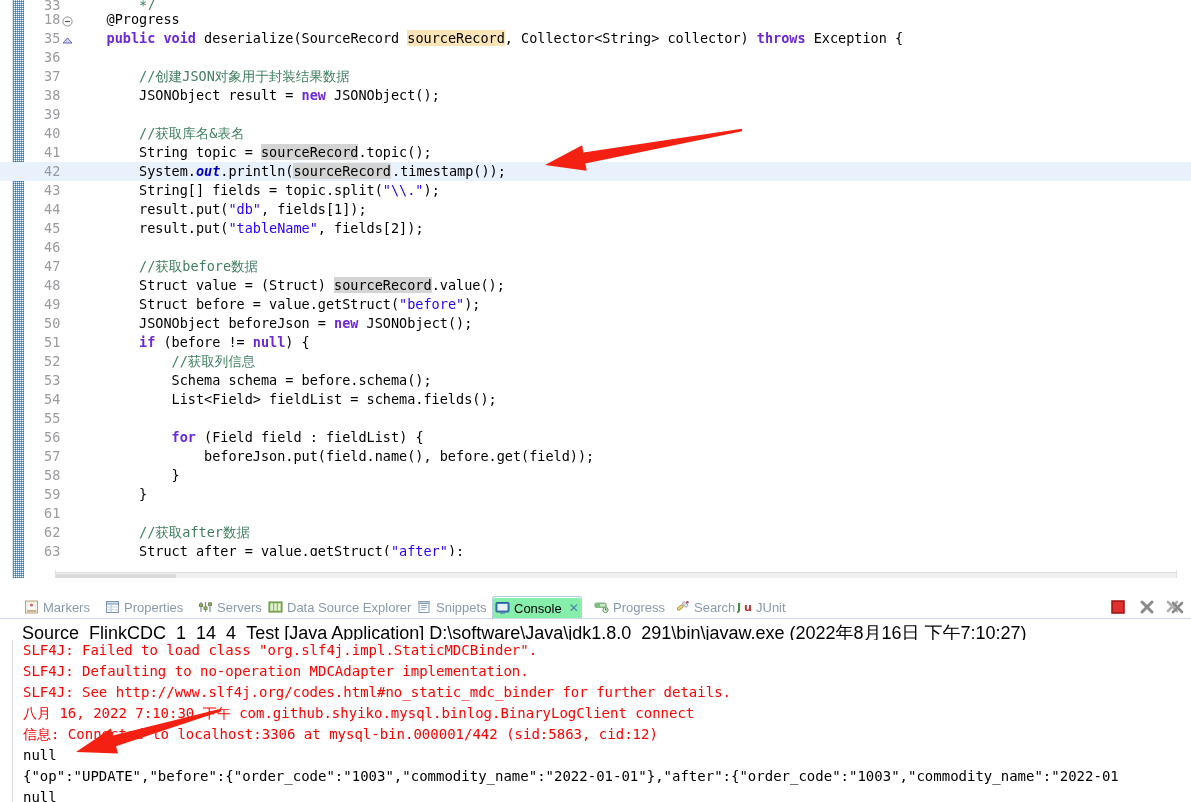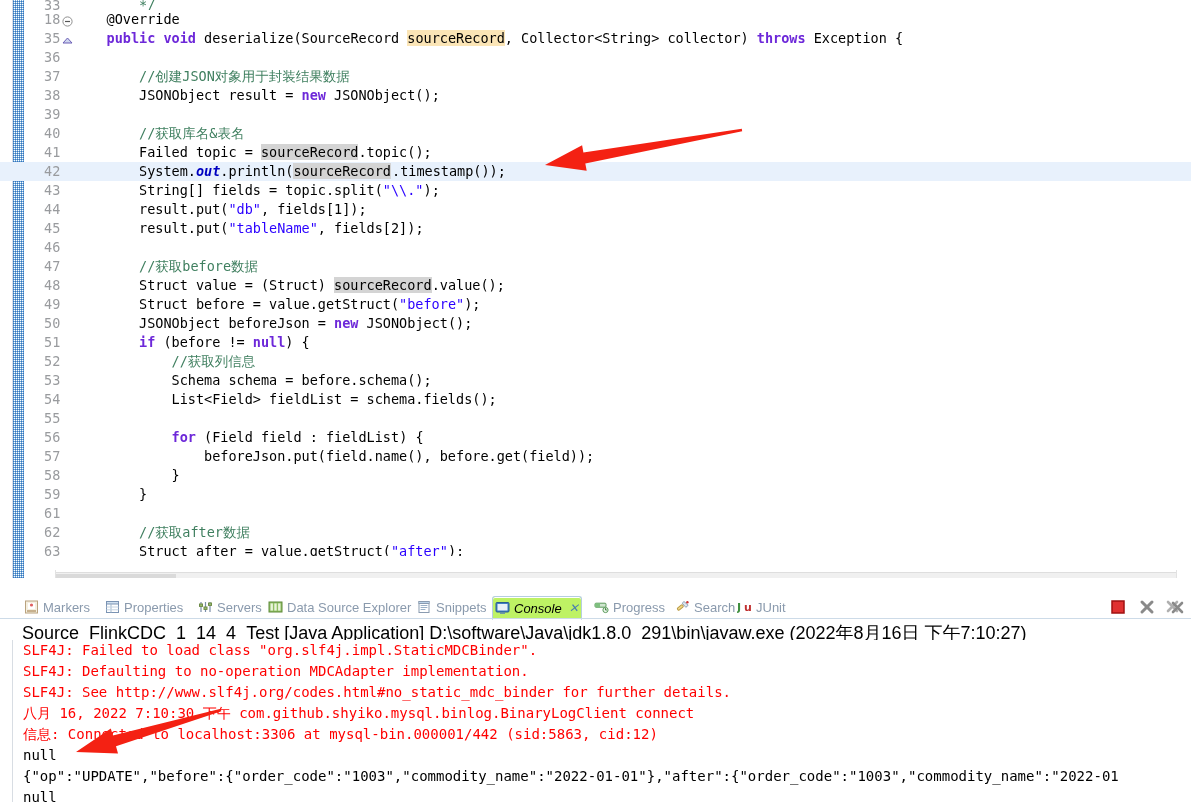--- a/index.html
+++ b/index.html
@@ -84,25 +84,24 @@
     position:absolute; left:0; top:0; width:1191px; height:26px;
     background:#ffffff;
   }
   .tab {
     position:absolute; top:2px; height:22px; line-height:22px;
     font-size:13px; color:#8a9aad; white-space:nowrap;
     padding: 0 2px;
   }
   .tab .tlabel { vertical-align:middle; }
   .tab.active {
-    color:#000; background:#bef264;
+    color:#000; background:#86efac;
     border:1px solid #b6cee0; border-bottom:1px solid #ffffff;
     border-radius:3px 3px 0 0;
     box-shadow: inset 0 1px 0 #fff;
-    font-style: italic;
   }
   .tabicon {
     display:inline-block; width:15px; height:14px; vertical-align:-3px; margin-right:4px; position:relative;
   }
   .tab-underline {
     position:absolute; left:0; top:24px; width:1191px; height:1px; background:#cddbe8;
   }
   .console-toolbar {
     position:absolute; right:6px; top:3px; height:20px;
   }
@@ -133,30 +132,30 @@
 <div id="root">
 
   <div class="editor">
     <div class="ed-left-border"></div>
     <div class="ann-col"></div>
     <div class="code-area" id="code-area">
         <div class="line" style="top: 0px; height: 10px; line-height: 10px; overflow: hidden;"><span class="lineno">33</span><span class="codetext"><span class="cmt">        */</span></span></div>
         <div class="line" style="top: 0px;"><span class="lineno">18</span><span class="folding"><svg width="11" height="11" viewBox="0 0 11 11">
               <circle cx="5.5" cy="5.5" r="4.6" fill="#fff" stroke="#8f8f8f"></circle>
               <line x1="3" y1="5.5" x2="8" y2="5.5" stroke="#555" stroke-width="1.2"></line>
-            </svg></span><span class="codetext"><span>    </span><span>@Override</span></span></div>
+            </svg></span><span class="codetext"><span>    </span><span>@Progress</span></span></div>
         <div class="line" style="top: 0px;"><span class="lineno">35</span><span class="folding" style="left: 62px;"><svg width="11" height="11" viewBox="0 0 11 11">
               <path d="M1 8 L5.5 3 L10 8 Z" fill="#cfd6ef" stroke="#6b5fb5" stroke-width="1"></path>
             </svg></span><span class="codetext"><span>    </span><span class="kw">public</span><span> </span><span class="kw">void</span><span> deserialize(SourceRecord </span><span class="occw">sourceRecord</span><span>, Collector&lt;String&gt; collector) </span><span class="kw">throws</span><span> Exception {</span></span></div>
         <div class="line" style="top: 0px;"><span class="lineno">36</span><span class="codetext"></span></div>
         <div class="line" style="top: 0px; padding-left: 28px;"><span class="lineno">37</span><span class="codetext"><span>        </span><span class="cmt">//创建JSON对象用于封装结果数据</span></span></div>
         <div class="line" style="top: 0px;"><span class="lineno">38</span><span class="codetext"><span>        JSONObject result = </span><span class="kw">new</span><span> JSONObject();</span></span></div>
         <div class="line" style="top: 0px;"><span class="lineno">39</span><span class="codetext"></span></div>
         <div class="line" style="top: 0px;"><span class="lineno">40</span><span class="codetext"><span>        </span><span class="cmt">//获取库名&amp;表名</span></span></div>
-        <div class="line" style="top: 0px;"><span class="lineno">41</span><span class="codetext"><span>        Failed topic = </span><span class="occ">sourceRecord</span><span>.topic();</span></span></div>
+        <div class="line" style="top: 0px;"><span class="lineno">41</span><span class="codetext"><span>        String topic = </span><span class="occ">sourceRecord</span><span>.topic();</span></span></div>
         <div class="line hl" style="top: 0px;"><span class="lineno">42</span><span class="codetext"><span>        System.</span><span class="fld">out</span><span>.println(</span><span class="occ">sourceRecord</span><span class="" style="display: inline-block; width: 0px; border-left: 1px solid rgb(0, 0, 0);"></span><span>.timestamp());</span></span></div>
         <div class="line" style="top: 0px;"><span class="lineno">43</span><span class="codetext"><span>        String[] fields = topic.split(</span><span class="str">"\\."</span><span>);</span></span></div>
         <div class="line" style="top: 0px;"><span class="lineno">44</span><span class="codetext"><span>        result.put(</span><span class="str">"db"</span><span>, fields[1]);</span></span></div>
         <div class="line" style="top: 0px;"><span class="lineno">45</span><span class="codetext"><span>        result.put(</span><span class="str">"tableName"</span><span>, fields[2]);</span></span></div>
         <div class="line" style="top: 0px;"><span class="lineno">46</span><span class="codetext"></span></div>
         <div class="line" style="top: 0px;"><span class="lineno">47</span><span class="codetext"><span>        </span><span class="cmt">//获取before数据</span></span></div>
         <div class="line" style="top: 0px;"><span class="lineno">48</span><span class="codetext"><span>        Struct value = (Struct) </span><span class="occ">sourceRecord</span><span>.value();</span></span></div>
         <div class="line" style="top: 0px;"><span class="lineno">49</span><span class="codetext"><span>        Struct before = value.getStruct(</span><span class="str">"before"</span><span>);</span></span></div>
         <div class="line" style="top: 0px;"><span class="lineno">50</span><span class="codetext"><span>        JSONObject beforeJson = </span><span class="kw">new</span><span> JSONObject();</span></span></div>
         <div class="line" style="top: 0px; padding-left: 40px;"><span class="lineno">51</span><span class="codetext"><span>        </span><span class="kw">if</span><span> (before != </span><span class="kw">null</span><span>) {</span></span></div>

